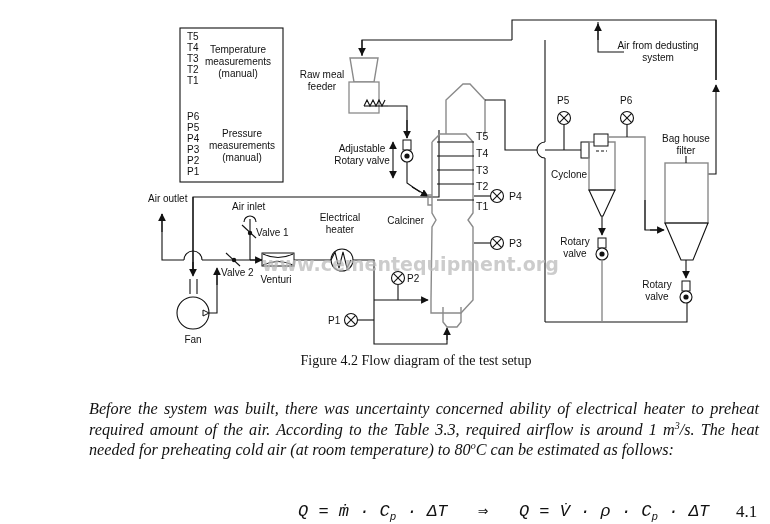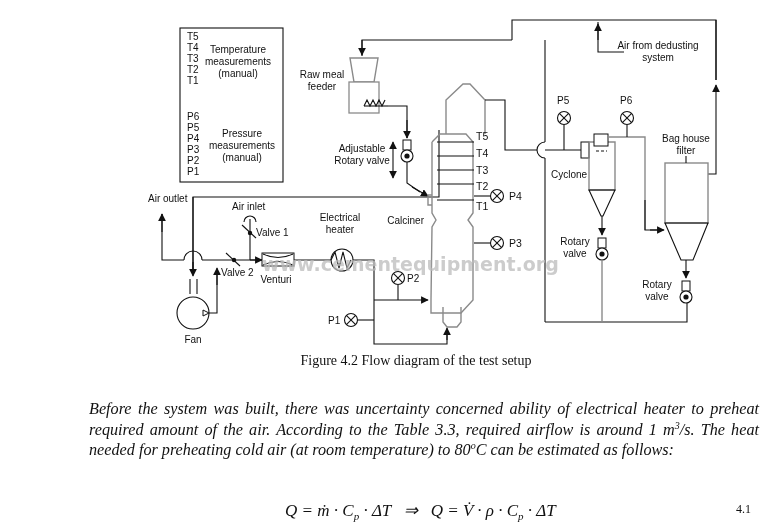--- a/index.html
+++ b/index.html
@@ -7,24 +7,24 @@
   #diagram { position: absolute; left: 0; top: 0; width: 770px; height: 380px; }
   .lbl { font-family: "Liberation Sans", sans-serif; font-size: 10px; fill: #111; }
   .lbl-b { font-family: "Liberation Sans", sans-serif; font-size: 10.5px; fill: #111; }
   .watermark { font-family: "DejaVu Sans", sans-serif; font-weight: bold; font-size: 19px; fill: #bcbcbc; opacity: 0.75; }
   .caption { position: absolute; left: 0; top: 353px; width: 770px; text-align: center;
     font-family: "Liberation Serif", serif; font-size: 14px; color: #111; }
   .caption span { margin-left: 62px; }
   .para { position: absolute; left: 89px; top: 399px; width: 670px;
     font-family: "Liberation Serif", serif; font-size: 16.2px; line-height: 20.5px; color: #111;
     text-align: justify; font-style: italic; }
-  .eq { position: absolute; top: 500px; left: 285px;
-    font-family: Liberation Serif, serif; font-style: italic; font-size: 17px; color: #111; white-space: pre; }
+  .eq { position: absolute; top: 500px; left: 298px;
+    font-family: Liberation Mono, monospace; font-style: italic; font-size: 17px; color: #111; white-space: pre; }
   .eq-num { position: absolute; top: 502px; left: 736px;
-    font-family: "Liberation Serif", serif; font-size: 12px; color: #111; }
+    font-family: "Liberation Serif", serif; font-size: 17px; color: #111; }
   sup { font-size: 10px; line-height: 0; }
   sub { font-size: 11px; line-height: 0; }
   .line { stroke: #111; stroke-width: 1.1; fill: none; }
   .gray { stroke: #8a8a8a; stroke-width: 1.4; fill: none; }
 </style>
 </head>
 <body>
 
 <svg id="diagram" viewBox="0 0 770 380" xmlns="http://www.w3.org/2000/svg">
   <defs>

